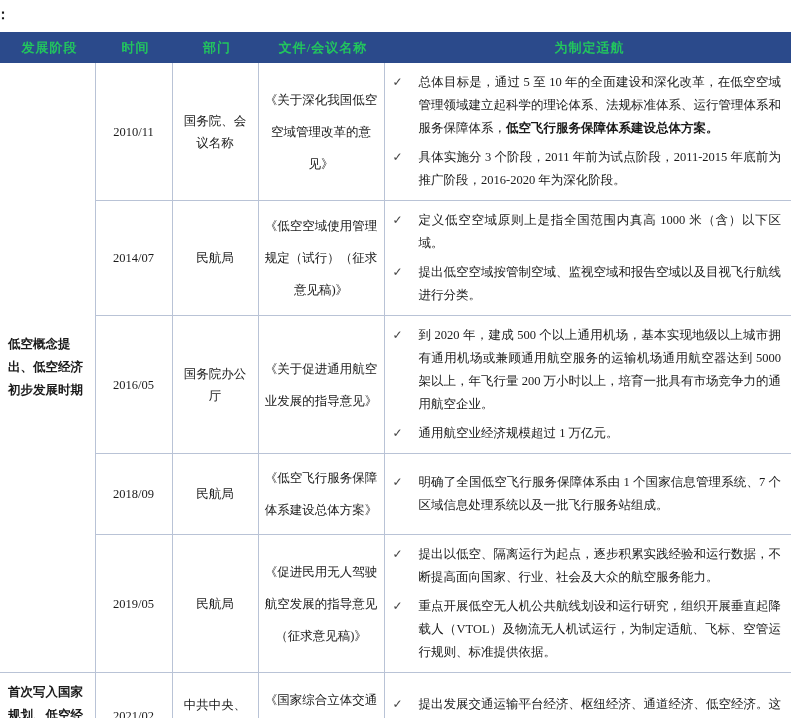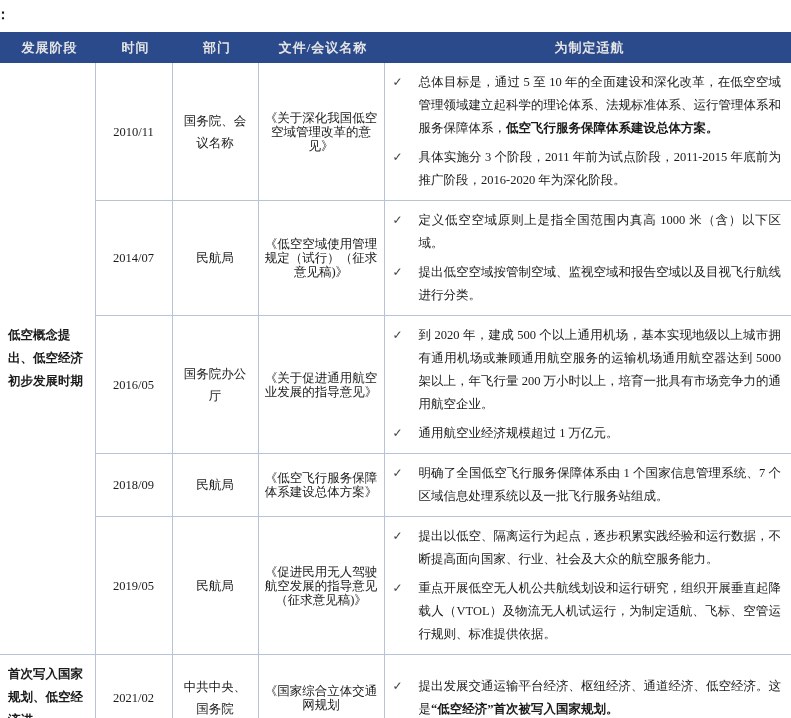--- a/index.html
+++ b/index.html
@@ -42,21 +42,21 @@
     font-size:12.5px;
   }
   table.tbl col.c-stage{width:95px;}
   table.tbl col.c-time{width:77px;}
   table.tbl col.c-dept{width:86px;}
   table.tbl col.c-doc{width:126px;}
   table.tbl col.c-main{width:407px;}
 
   thead th{
     background:#2b4a8b;
-    color:#e5e5e5;
+    color:#22c55e;
     font-weight:bold;
     font-size:13px;
     padding:5px 2px 6px 6px;
     text-align:center;
     letter-spacing:1px;
     border:none;
   }
 
   tbody td{
     border-bottom:1px solid #b9c3d6;
@@ -70,21 +70,21 @@
     font-weight:bold;
     padding-left:8px;
     padding-right:2px;
     border-right:1px solid #b9c3d6;
     line-height:23px;
   }
   td.time,td.dept,td.doc{
     text-align:center;
     border-right:1px solid #b9c3d6;
   }
-  td.doc{line-height:14px;}
+  td.doc{line-height:32px;}
   td.main{
     text-align:left;
     padding-left:0;
     padding-right:10px;
   }
 
   
   ul.bul{
     list-style:none;
     margin:0;

